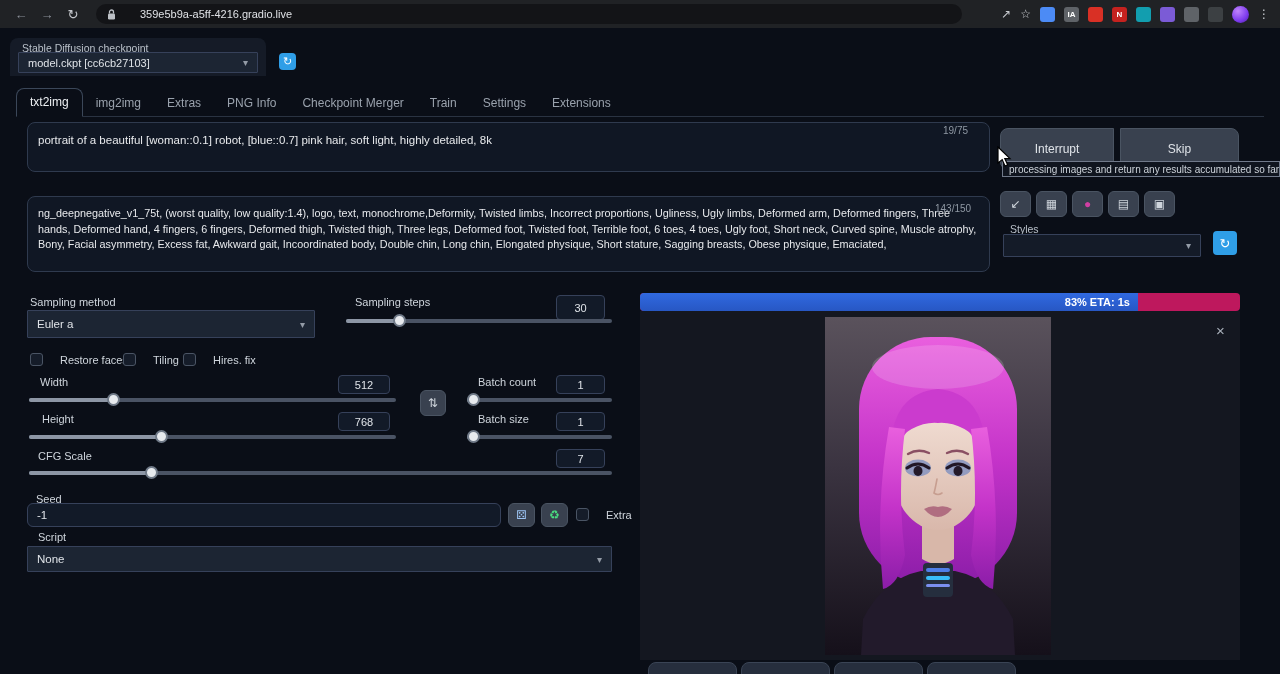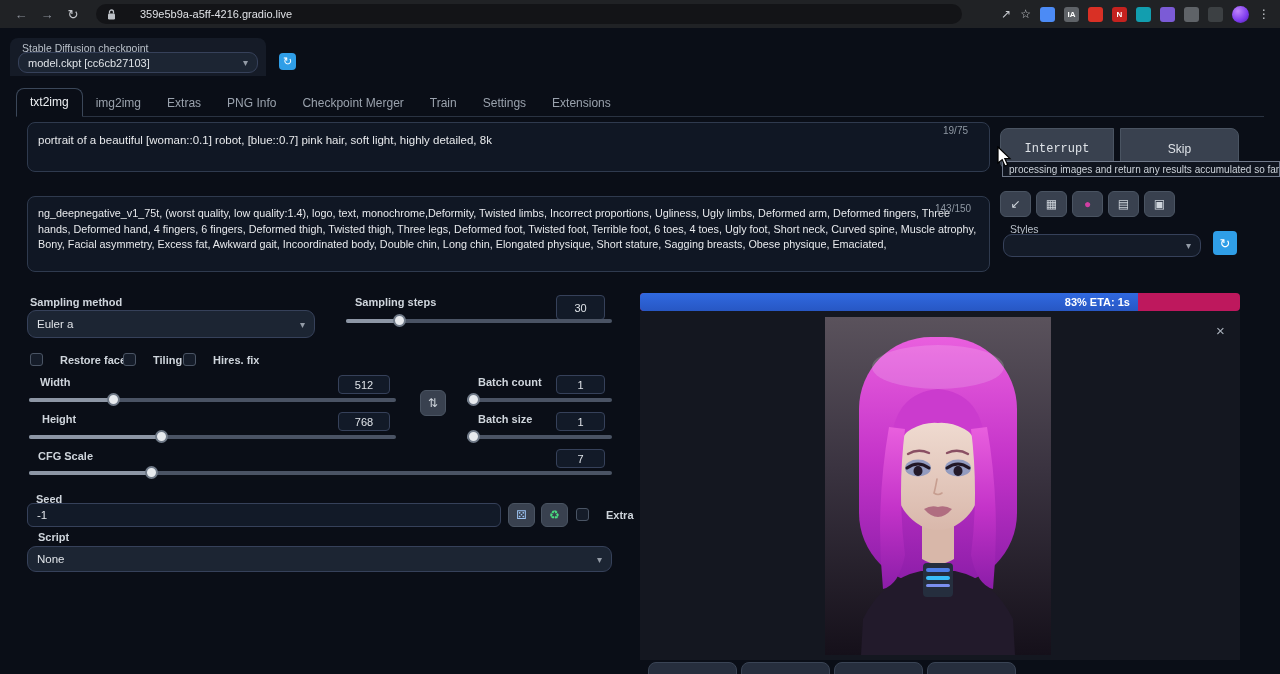--- a/index.html
+++ b/index.html
@@ -30,24 +30,24 @@
     width:15px; height:15px; border-radius:3px; font-size:8px; font-weight:bold; color:#fff;
     display:flex; align-items:center; justify-content:center; cursor:pointer;
   }
   .ext1{background:#4c8bf5;} .ext2{background:#5f6368;} .ext3{background:#d93025;}
   .ext4{background:#c5221f;} .ext5{background:#129eaf;} .ext6{background:#7b5bd6;}
   .ext7{background:#5f6368;} .ext8{background:#3c4043;}
   .avatar { width:17px; height:17px; border-radius:50%;
     background:radial-gradient(circle at 35% 30%, #c084fc, #7c3aed 60%, #4c1d95); cursor:pointer; }
 
   
-  .lbl { font-size:11px; color:#cfd5dc;font-weight:bold; }
+  .lbl { font-size:11px; color:#cfd5dc; }
   .small-lbl { font-size:10.5px; color:#b9c0c9; }
   .dd {
-    background:#1c2533; border:1px solid #36415a; border-radius:9px;
+    background:#1c2533; border:1px solid #36415a; border-radius:1px;
     display:flex; align-items:center; justify-content:space-between;
     padding:0 9px; font-size:11.5px; color:#dfe3e8; cursor:pointer;
   }
   .chev { font-size:10px; color:#939ba6; }
   .num {
     background:#121a28; border:1px solid #36415a; border-radius:4px;
     font-size:11px; color:#dfe3e8; display:flex; align-items:center; justify-content:center; cursor:text;
   }
   .track { position:absolute; background:#4a5364; height:4px; border-radius:2px; cursor:pointer; }
   .fill  { position:absolute; left:0; top:0; height:4px; background:#8d96a5; border-radius:2px; }
@@ -161,21 +161,21 @@
 <div class="textbox" style="left:27px;top:122px;width:963px;height:50px;font-size:11.5px;">
   <span>portrait of a beautiful [woman::0.1] robot, [blue::0.7] pink hair, soft light, highly detailed, 8k</span>
 </div>
 <div class="counter" style="left:943px;top:125px;">19/75</div>
 
 <div class="textbox" style="left:27px;top:196px;width:963px;height:76px;font-size:10.8px;">
   <span>ng_deepnegative_v1_75t, (worst quality, low quality:1.4), logo, text, monochrome,Deformity, Twisted limbs, Incorrect proportions, Ugliness, Ugly limbs, Deformed arm, Deformed fingers, Three hands, Deformed hand, 4 fingers, 6 fingers, Deformed thigh, Twisted thigh, Three legs, Deformed foot, Twisted foot, Terrible foot, 6 toes, 4 toes, Ugly foot, Short neck, Curved spine, Muscle atrophy, Bony, Facial asymmetry, Excess fat, Awkward gait, Incoordinated body, Double chin, Long chin, Elongated physique, Short stature, Sagging breasts, Obese physique, Emaciated,</span>
 </div>
 <div class="counter" style="left:935px;top:203px;">143/150</div>
 
-<button class="gen-btn" style="left:1000px;top:128px;width:114px;height:42px;border-radius:8px 0 0 8px;font-family:Liberation Mono, monospace;">Interrupt</button>
+<button class="gen-btn" style="left:1000px;top:128px;width:114px;height:42px;border-radius:8px 0 0 8px;">Interrupt</button>
 <button class="gen-btn" style="left:1120px;top:128px;width:119px;height:42px;border-radius:0 8px 8px 0;">Skip</button>
 <div class="tooltip">processing images and return any results accumulated so far.</div>
 
 <button class="tool-btn abs" style="left:1000px;top:191px;">
   <span>↙</span>
 </button>
 <button class="tool-btn abs" style="left:1036px;top:191px;">
   <span>▦</span>
 </button>
 <button class="tool-btn abs" style="left:1072px;top:191px;">

